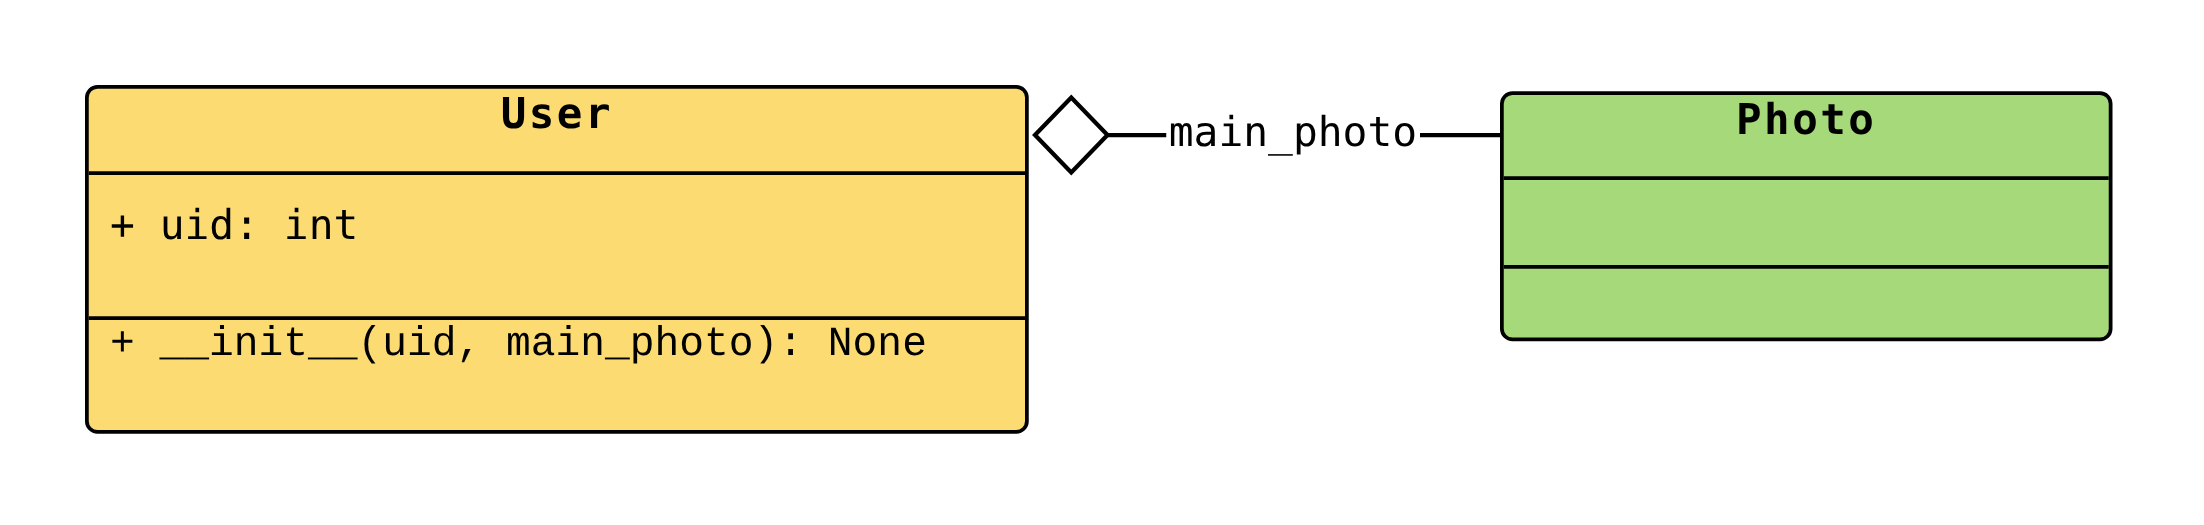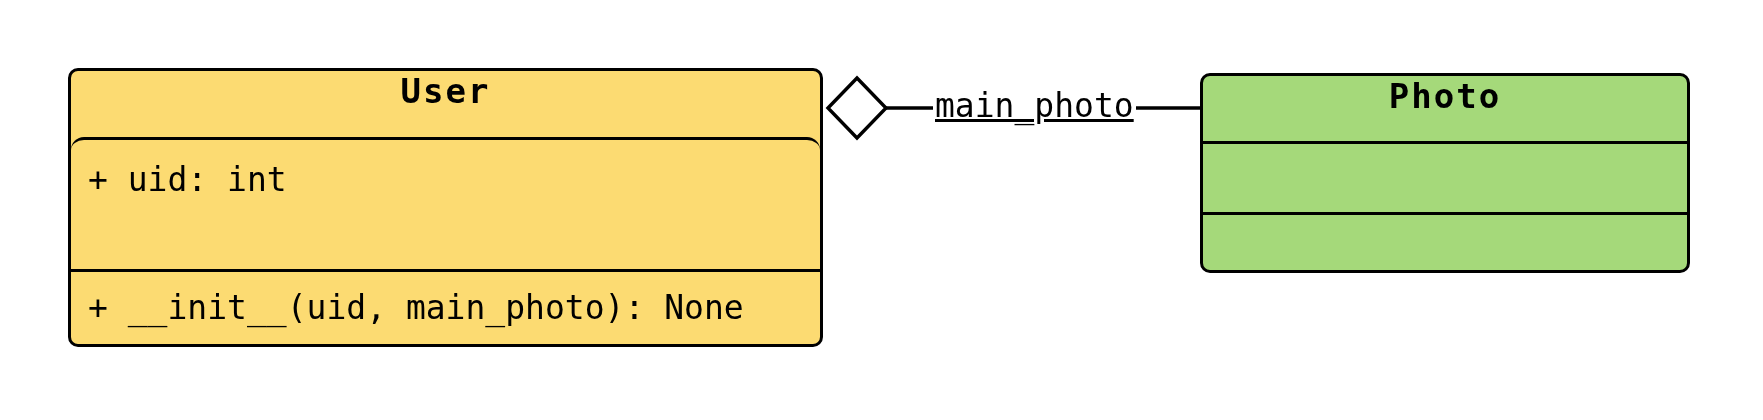--- a/index.html
+++ b/index.html
@@ -42,22 +42,22 @@
     letter-spacing: 2px;
   }
   .user-box {
     left: 68px;
     top: 68px;
     width: 755px;
     height: 279px;
     background: #fcdb72;
   }
   .user-box .title-compartment   { height: 66px; }
-  .user-box .attrs-compartment   { height: 132px; padding: 20px 10px 0 17px; border-radius: 13px; }
-  .user-box .methods-compartment { flex: 1; display: flex; align-items: center; padding: 0 10px 0 17px; }
+  .user-box .attrs-compartment   { height: 116px; padding: 20px 10px 0 17px; }
+  .user-box .methods-compartment { flex: 1; display: flex; padding: 0 10px 0 17px; font-family: Liberation Mono, monospace; }
   .member-line {
     font-size: 33px;
     line-height: 40px;
     white-space: pre;
   }
   .member-line .bold-type { font-weight: 700; }
   .photo-box {
     left: 1200px;
     top: 73px;
     width: 490px;
@@ -79,21 +79,20 @@
     position: absolute;
     left: 933px;
     top: 86px;
     z-index: 2;
     font-size: 33px;
     line-height: 40px;
     background: #ffffff;
     padding: 0 2px;
     white-space: pre;
     color: #000000;
-    text-decoration: underline;
   }
   .diamond-shape {
     stroke: #000000;
     stroke-width: 3.4;
     stroke-linejoin: miter;
   }
 </style>
 </head>
 <body>
 

